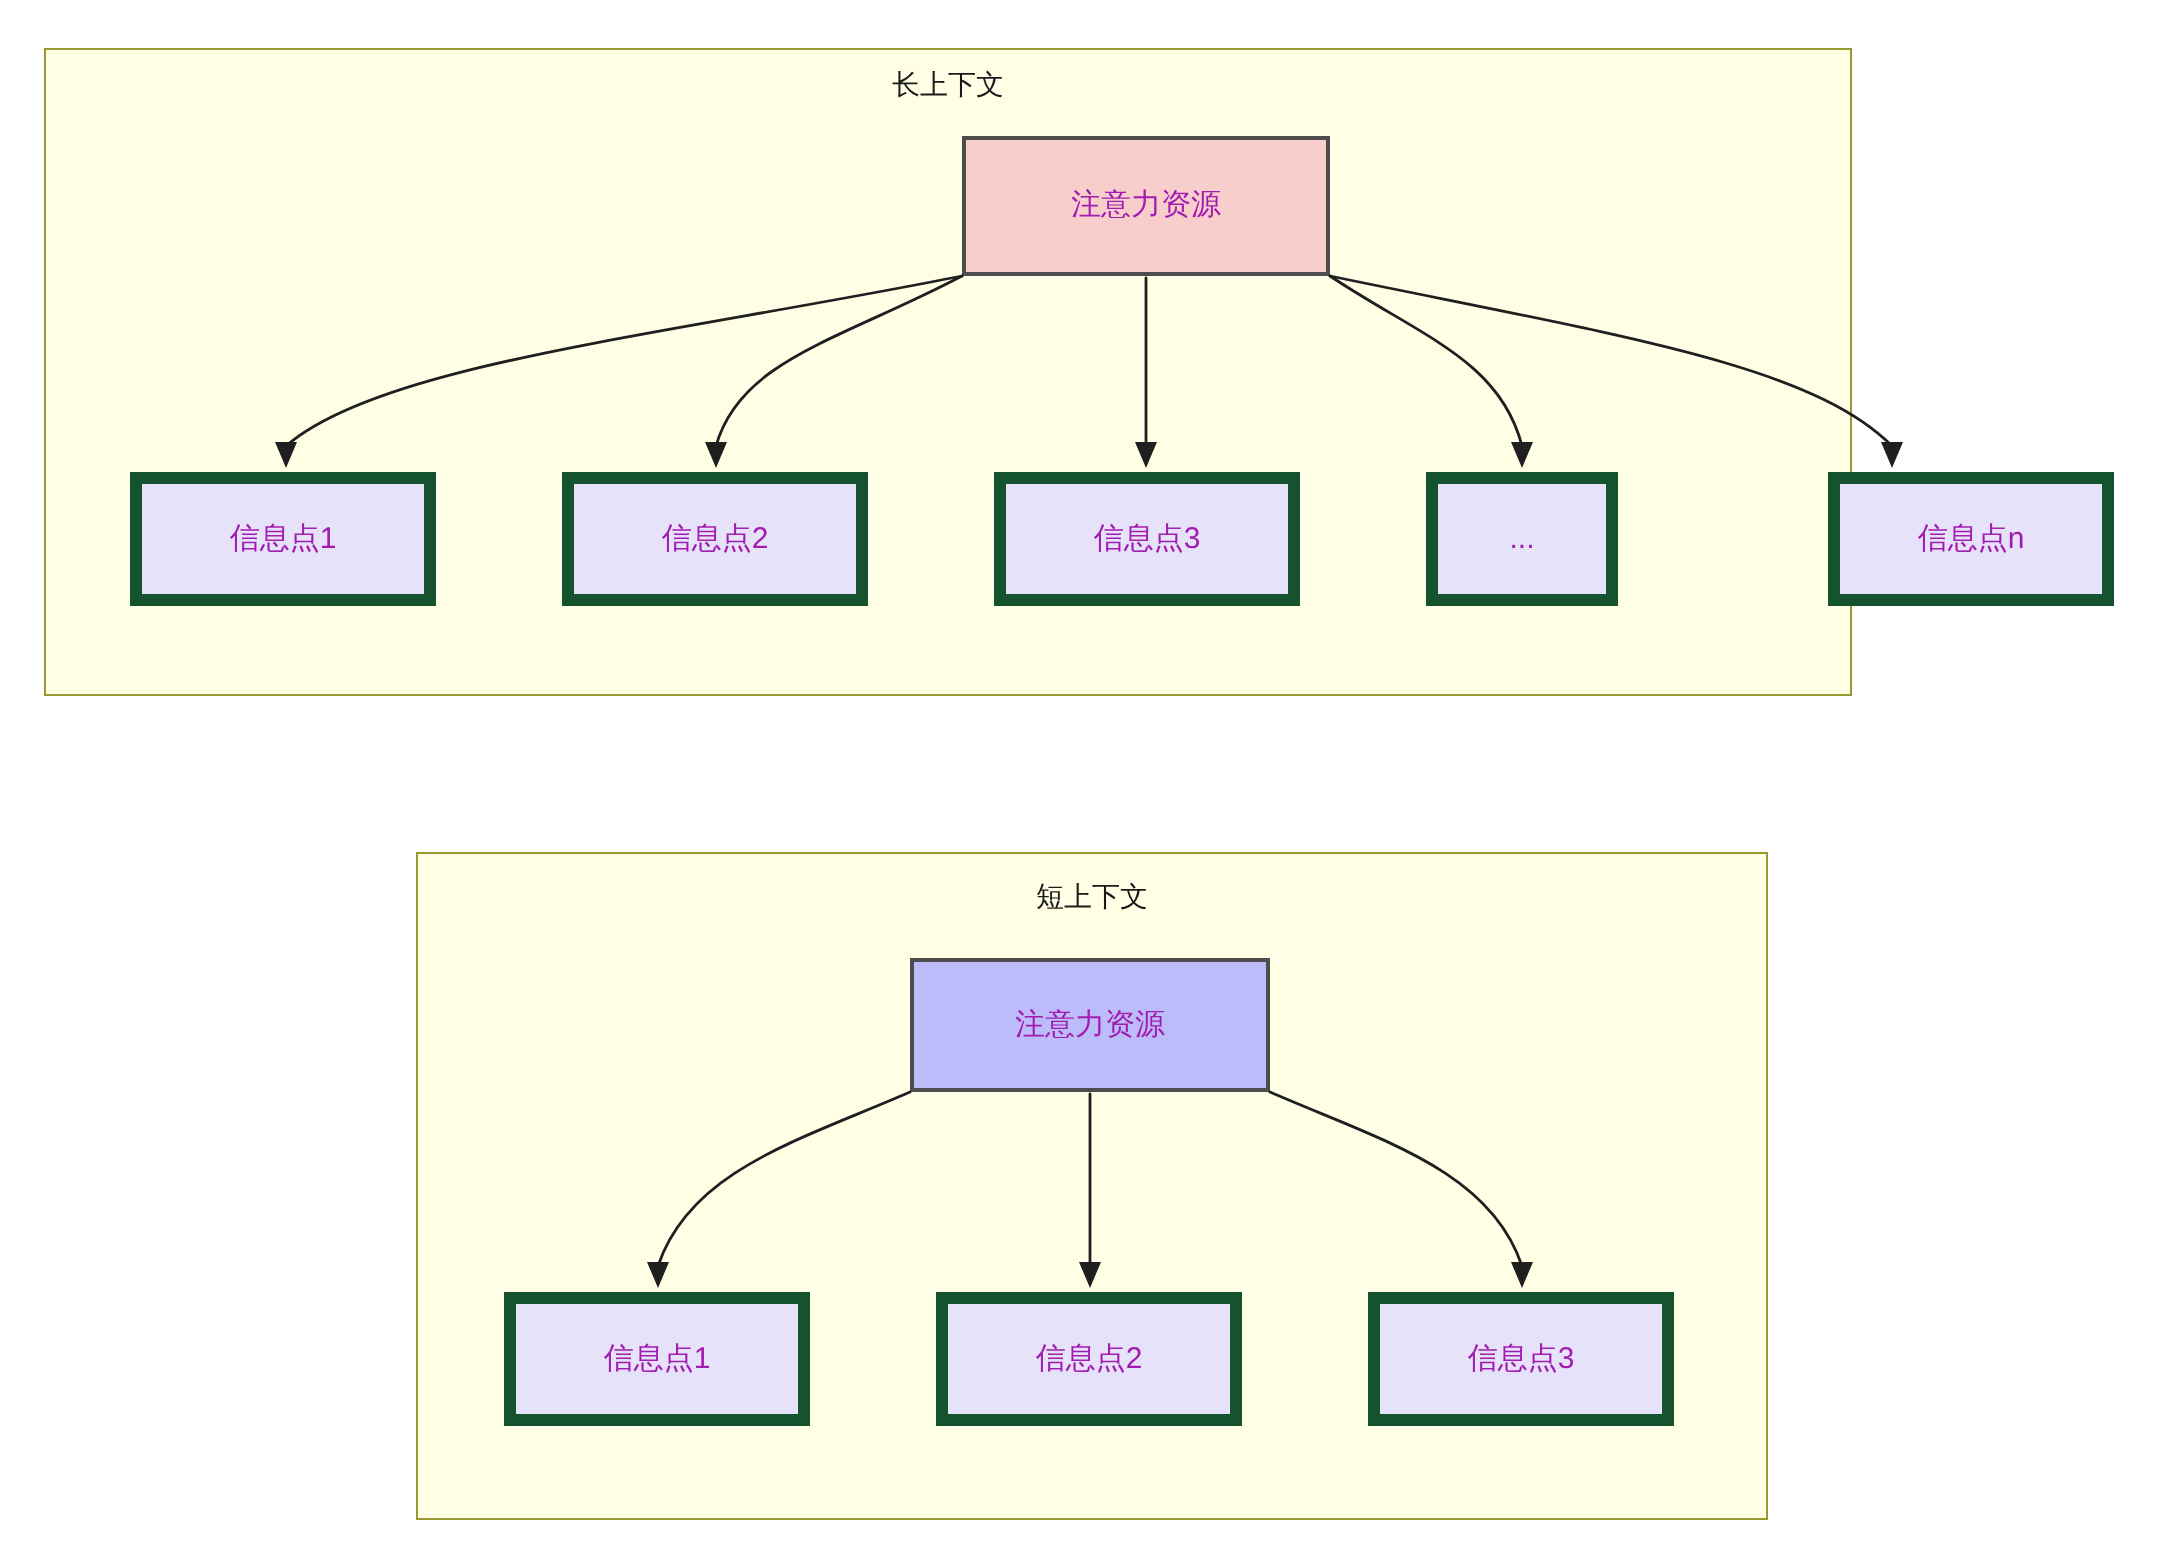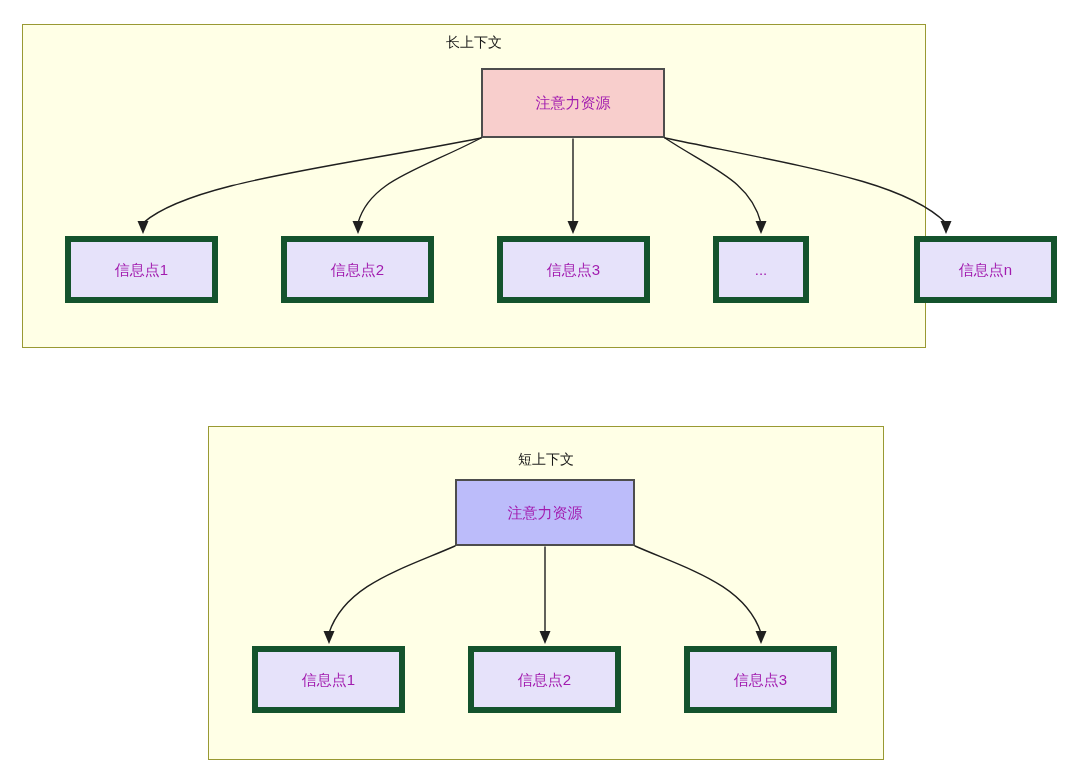--- a/index.html
+++ b/index.html
@@ -103,21 +103,21 @@
 
   <div class="node node-info" style="left:281px; top:236px; width:153px; height:67px;">信息点2</div>
 
   <div class="node node-info" style="left:497px; top:236px; width:153px; height:67px;">信息点3</div>
 
   <div class="node node-info" style="left:713px; top:236px; width:96px; height:67px;">...</div>
 
   <div class="node node-info" style="left:872px; top:236px; width:143px; height:67px;margin-left:42px;">信息点n</div>
 
   <div class="group-frame" style="left:208px; top:426px; width:676px; height:334px;">
-    <div class="group-title" style="top:23px;">短上下文</div>
+    <div class="group-title" style="top:12px;">短上下文</div>
   </div>
 
   <div class="node node-attention-short" style="left:455px; top:479px; width:180px; height:67px;">注意力资源</div>
 
   <div class="node node-info" style="left:252px; top:646px; width:153px; height:67px;">信息点1</div>
 
   <div class="node node-info" style="left:468px; top:646px; width:153px; height:67px;">信息点2</div>
 
   <div class="node node-info" style="left:684px; top:646px; width:153px; height:67px;">信息点3</div>
 

